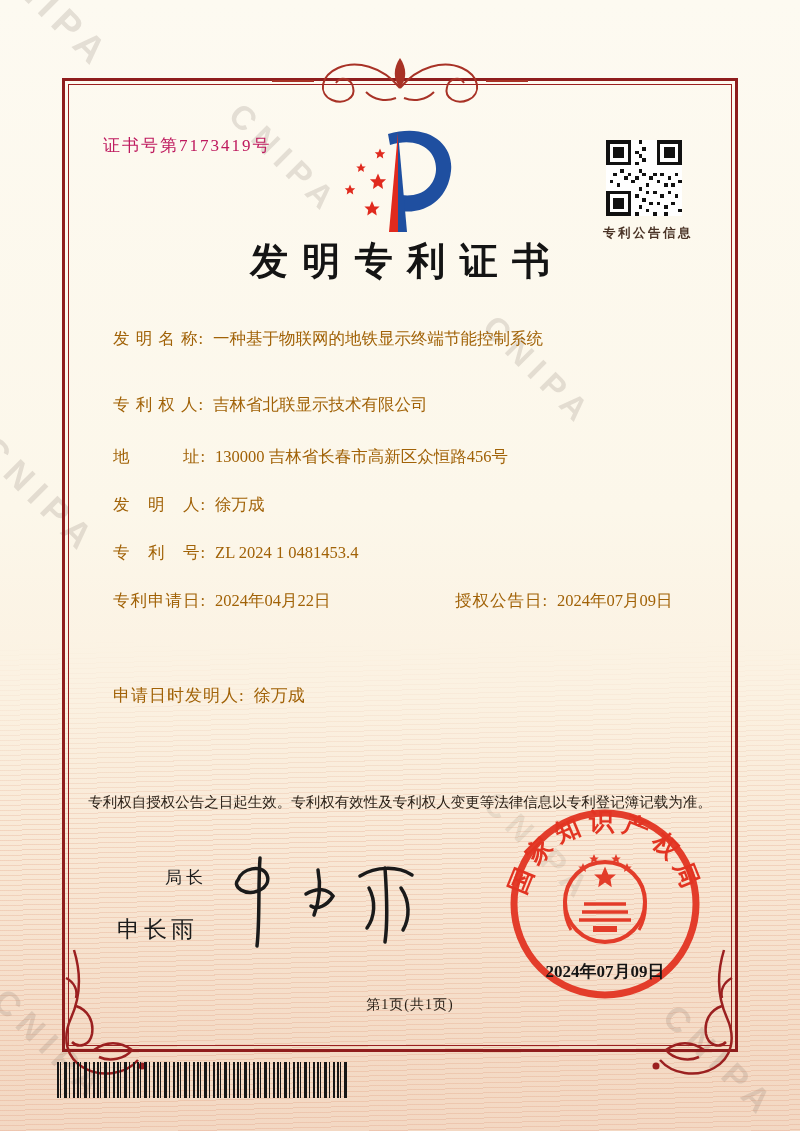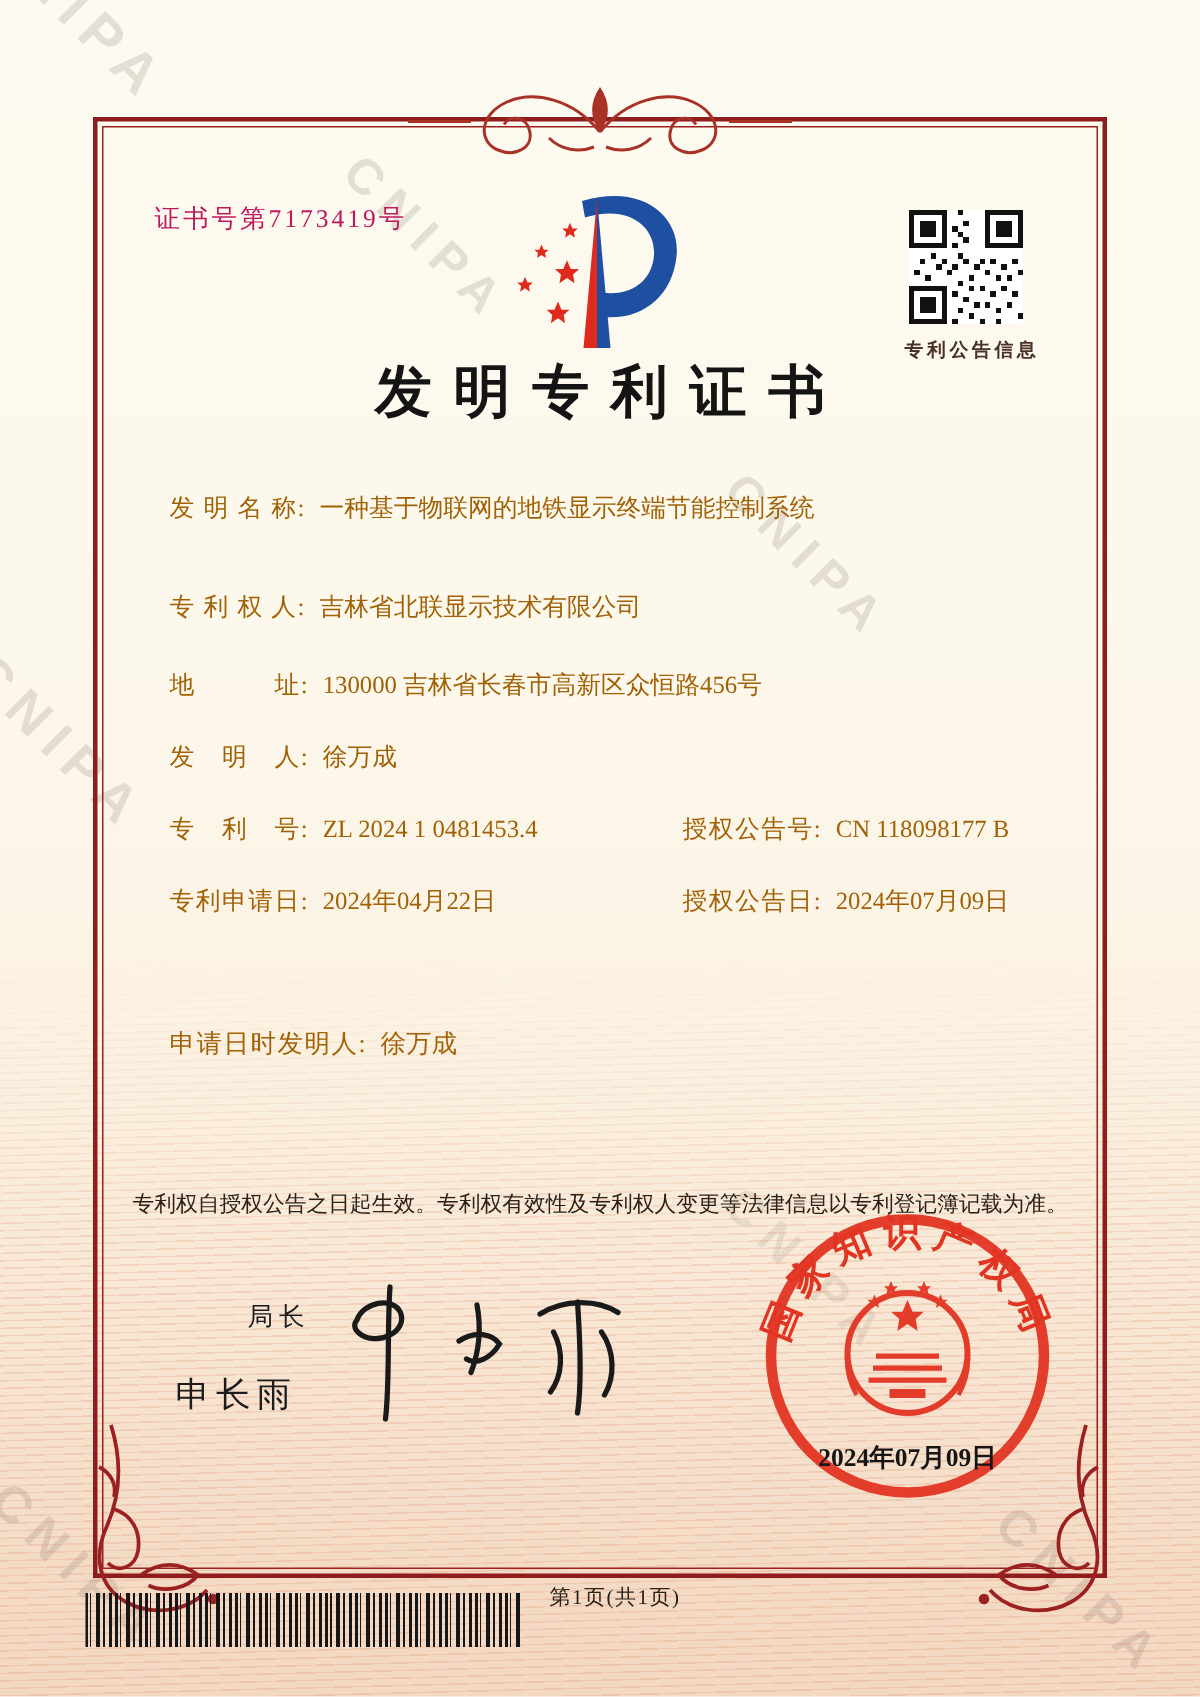--- a/index.html
+++ b/index.html
@@ -68,21 +68,21 @@
   .legal { position:absolute; left:80px; width:640px; text-align:center; font-size:14.5px; color:#2a2017; }
   .legal-1 { top:763px; }
   .legal-2 { top:793px; }
 
   .sig-title { position:absolute; left:117px; top:866px; font-size:17px; letter-spacing:4px; color:#1c1c1c;margin-left:48px; }
   .sig-name  { position:absolute; left:117px; top:914px; font-size:23px; letter-spacing:4px; color:#1c1c1c; }
   .signature-svg { position:absolute; left:222px; top:842px; }
 
   .seal-svg { position:absolute; left:505px; top:804px; }
 
-  .footer-page { position:absolute; left:0; right:0; top:1056px; text-align:center; font-size:14px; color:#2a2017; letter-spacing:1px;padding-left:20px; }
+  .footer-page { position:absolute; left:0; right:0; top:996px; text-align:center; font-size:14px; color:#2a2017; letter-spacing:1px;padding-left:20px; }
 
   .barcode {
     position:absolute; left:57px; top:1062px; width:290px; height:36px;
     background:repeating-linear-gradient(90deg,
       #161616 0 2px, transparent 2px 3px,
       #161616 3px 4px, transparent 4px 7px,
       #161616 7px 10px, transparent 10px 12px,
       #161616 12px 13px, transparent 13px 16px,
       #161616 16px 18px, transparent 18px 20px);
   }
@@ -188,23 +188,20 @@
   </div>
   <div class="field f-address">
     <span class="lbl">地　　　址:</span><span class="val">130000 吉林省长春市高新区众恒路456号</span>
   </div>
   <div class="field f-inventor">
     <span class="lbl">发　明　人:</span><span class="val">徐万成</span>
   </div>
   <div class="field f-patentno">
     <span class="lbl">专　利　号:</span><span class="val">ZL 2024 1 0481453.4</span>
   </div>
-  <div class="field f-grantno">
-    <span class="lbl">授权公告号:</span><span class="val">CN 118098177 B</span>
-  </div>
   <div class="field f-filing">
     <span class="lbl">专利申请日:</span><span class="val">2024年04月22日</span>
   </div>
   <div class="field f-grantdate">
     <span class="lbl">授权公告日:</span><span class="val">2024年07月09日</span>
   </div>
   <div class="field f-inventor0">
     <span class="lbl">申请日时发明人:</span><span class="val">徐万成</span>
   </div>
 

